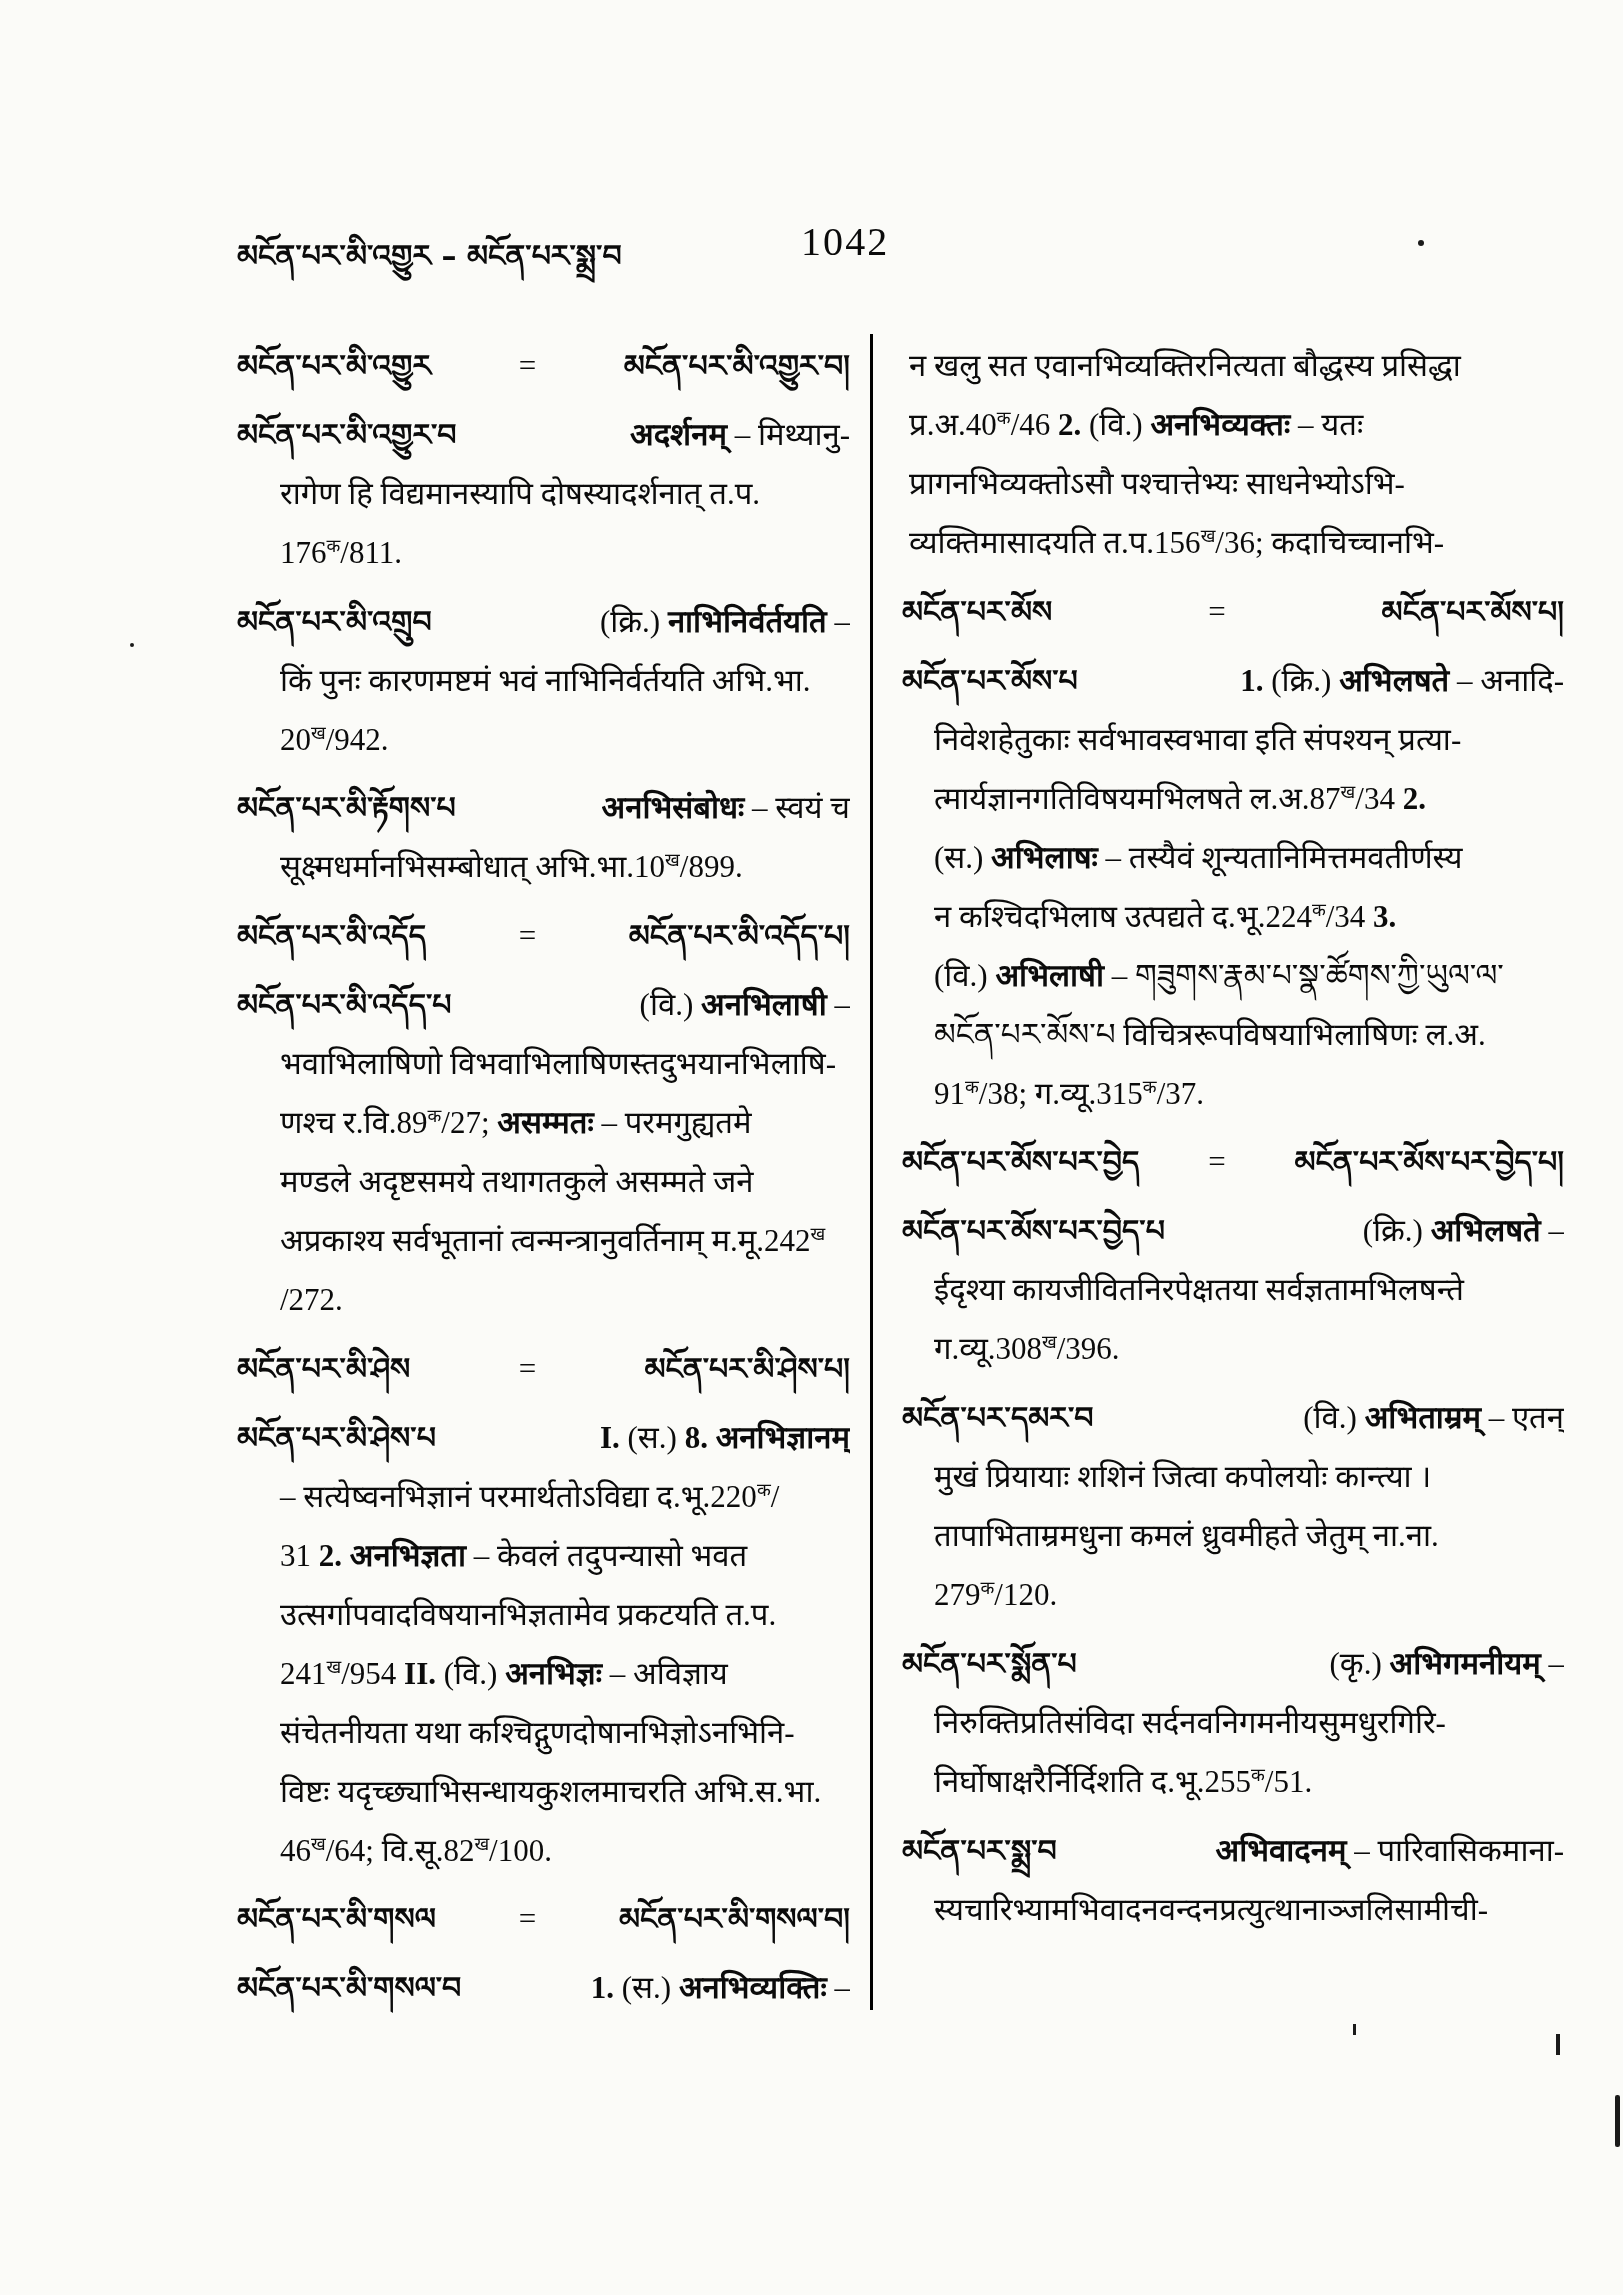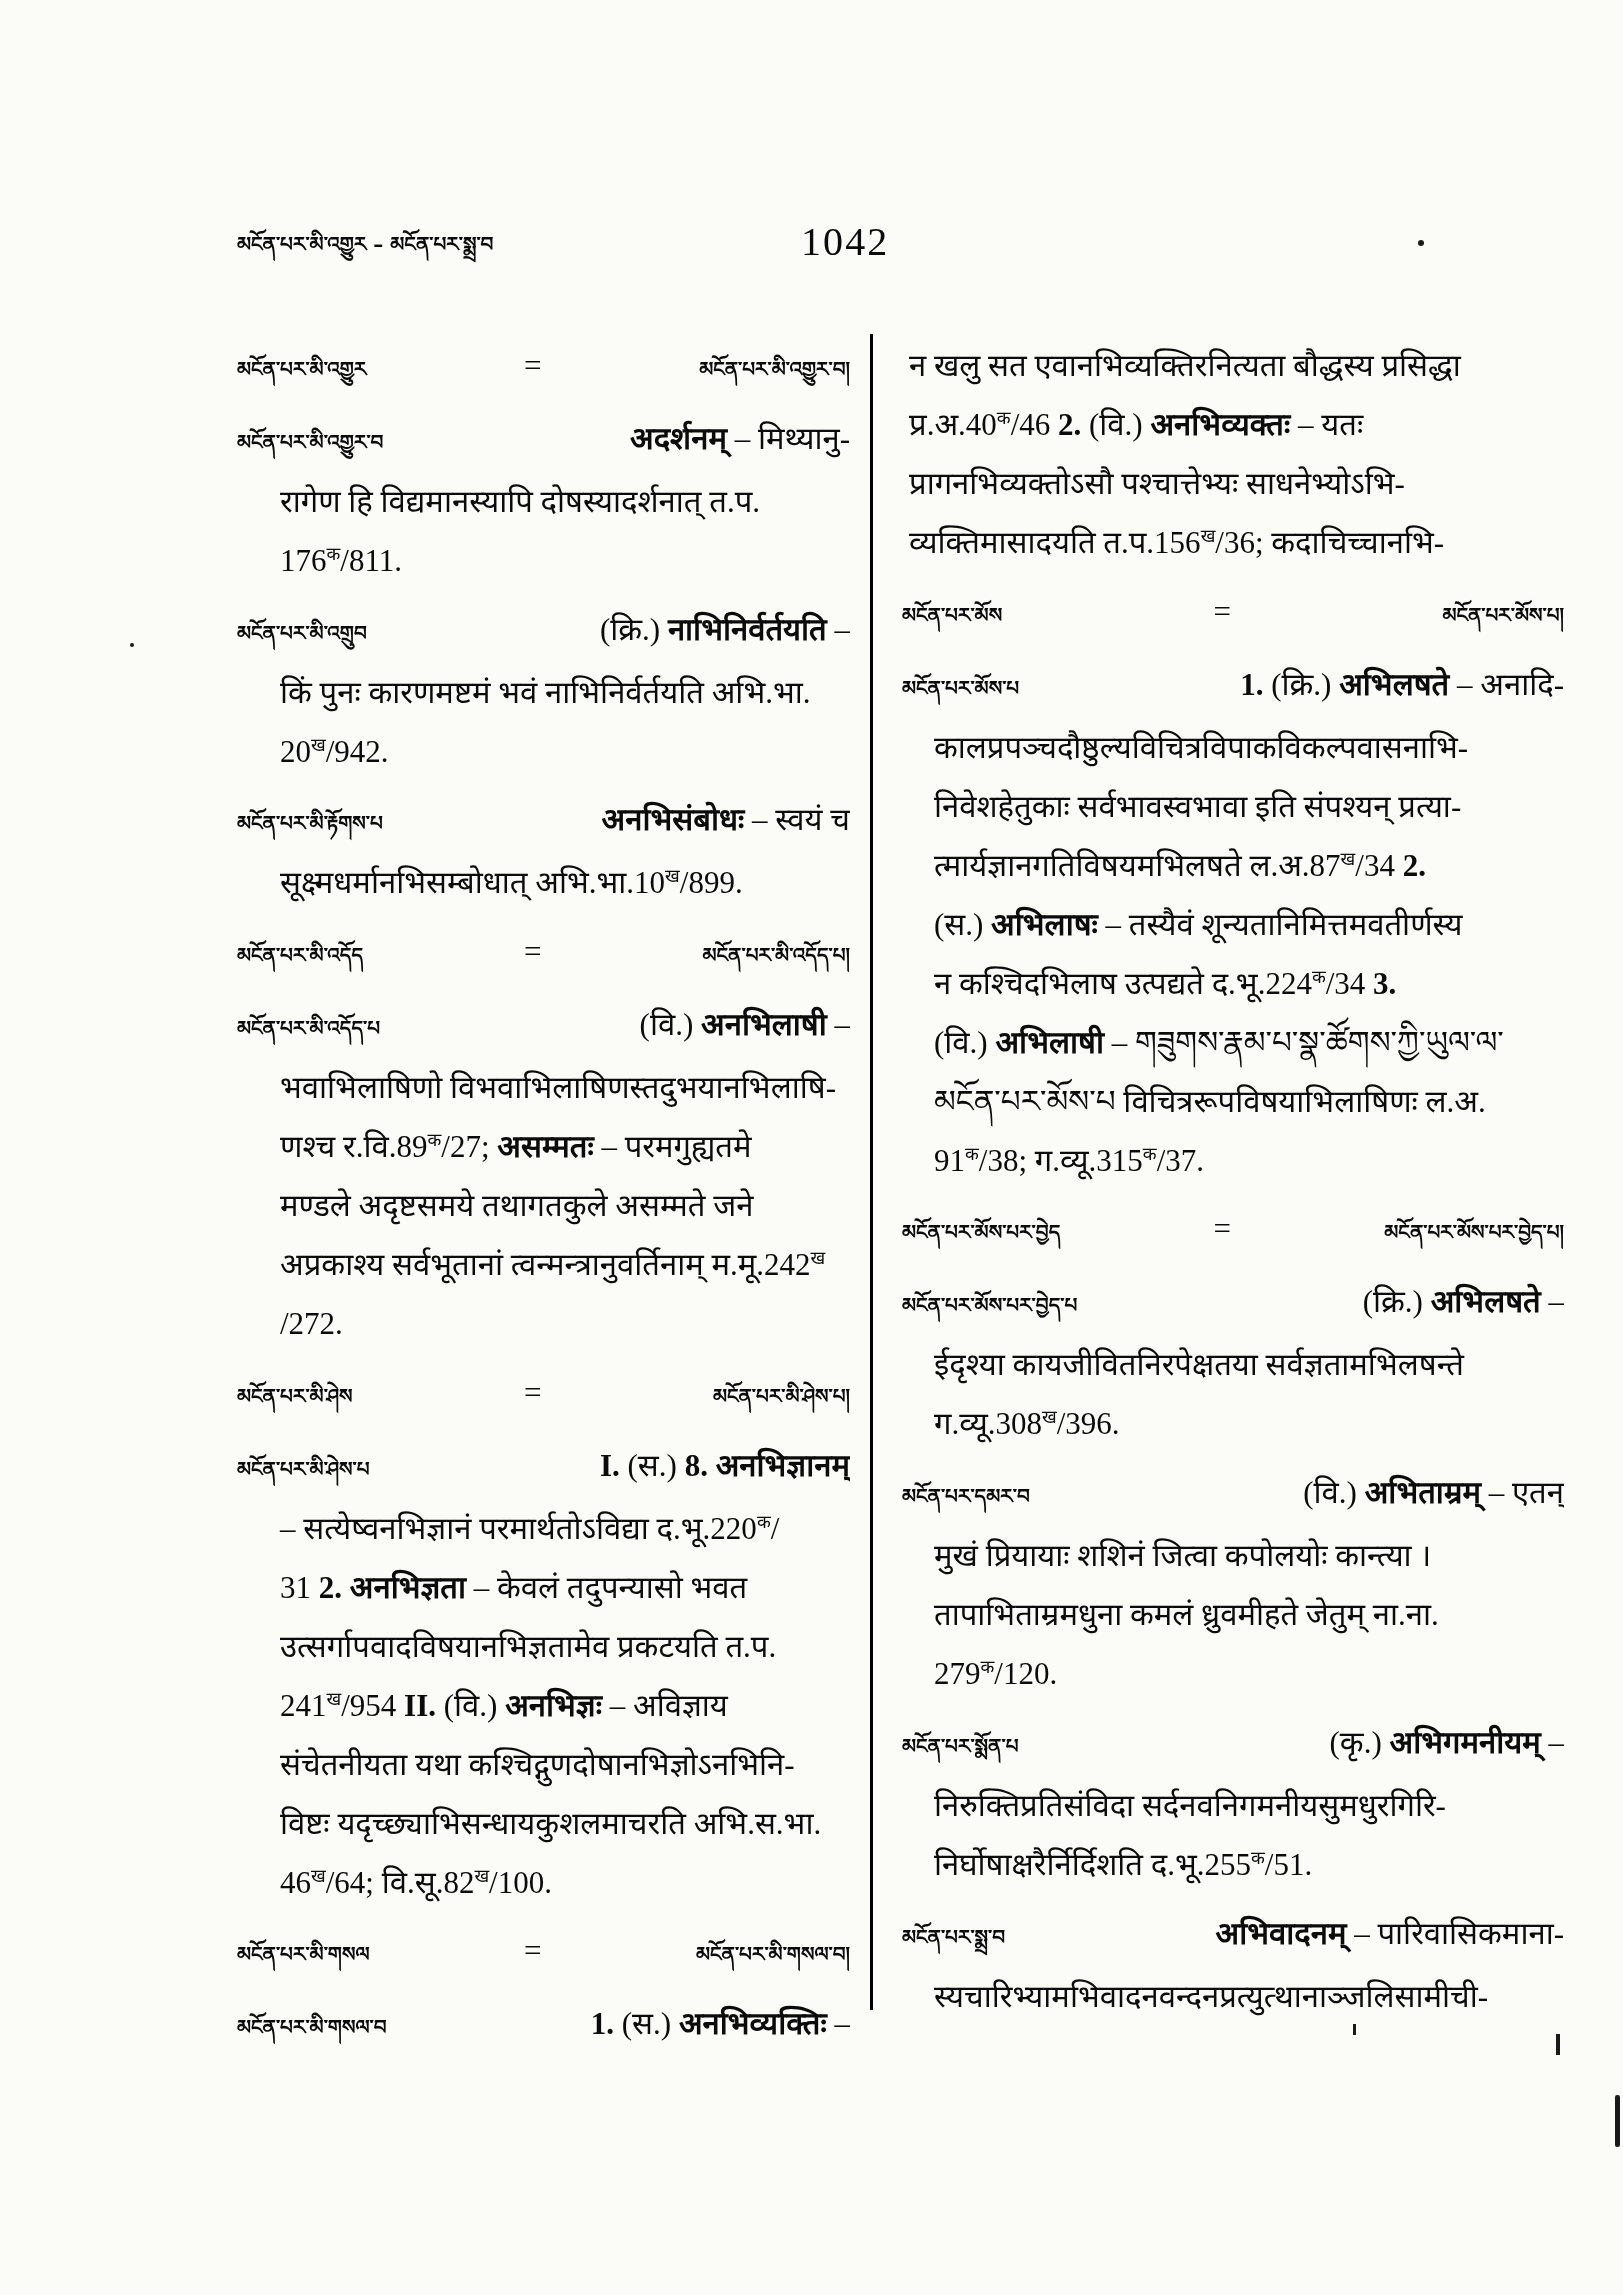--- a/index.html
+++ b/index.html
@@ -32,21 +32,21 @@
   .col-right{left:902px;width:662px;}
   .entry{margin-top:9.8px;}
   .entry:first-child{margin-top:0;}
   .entry-line{
     line-height:59px;font-size:31px;
     white-space:nowrap;overflow:hidden;
   }
   .flexline{display:flex;justify-content:space-between;align-items:baseline;gap:4px;}
   .tib{
     font-family:"DejaVu Sans",sans-serif;
-    font-weight:700;font-size:20px;
+    font-weight:700;font-size:30px;
   }
   .head{flex:0 0 auto;}
   .eq-sign{flex:0 0 auto;font-family:"Liberation Serif",serif;font-weight:400;}
   .defn{overflow:hidden;}
   .cont{overflow:hidden;}
   .col-left .cont{padding-left:43px;}
   .col-right .cont{padding-left:32px;}
   .col-right .contblock .cont{padding-left:7px;}
   sup{font-size:58%;vertical-align:super;line-height:0;}
   b{font-weight:700;}
@@ -161,21 +161,20 @@
         <span class="tib head">མངོན་པར་མོས</span>
         <span class="eq-sign">=</span>
         <span class="tib target">མངོན་པར་མོས་པ།</span>
       </div>
     </div>
     <div class="entry">
       <div class="entry-line flexline">
         <span class="tib head">མངོན་པར་མོས་པ</span>
         <span class="defn"><b>1.</b> (क्रि.) <b>अभिलषते</b> – अनादि-</span>
       </div>
-      <div class="entry-line cont">कालप्रपञ्चदौष्ठुल्यविचित्रविपाकविकल्पवासनाभि-</div>
       <div class="entry-line cont">निवेशहेतुकाः सर्वभावस्वभावा इति संपश्यन् प्रत्या-</div>
       <div class="entry-line cont">त्मार्यज्ञानगतिविषयमभिलषते ल.अ.87<sup>ख</sup>/34  <b>2.</b></div>
       <div class="entry-line cont">(स.) <b>अभिलाषः</b> – तस्यैवं शून्यतानिमित्तमवतीर्णस्य</div>
       <div class="entry-line cont">न कश्चिदभिलाष उत्पद्यते द.भू.224<sup>क</sup>/34  <b>3.</b></div>
       <div class="entry-line cont">(वि.) <b>अभिलाषी</b> – གཟུགས་རྣམ་པ་སྣ་ཚོགས་ཀྱི་ཡུལ་ལ་</div>
       <div class="entry-line cont">མངོན་པར་མོས་པ विचित्ररूपविषयाभिलाषिणः ल.अ.</div>
       <div class="entry-line cont">91<sup>क</sup>/38; ग.व्यू.315<sup>क</sup>/37.</div>
     </div>
     <div class="entry">
       <div class="entry-line flexline">

